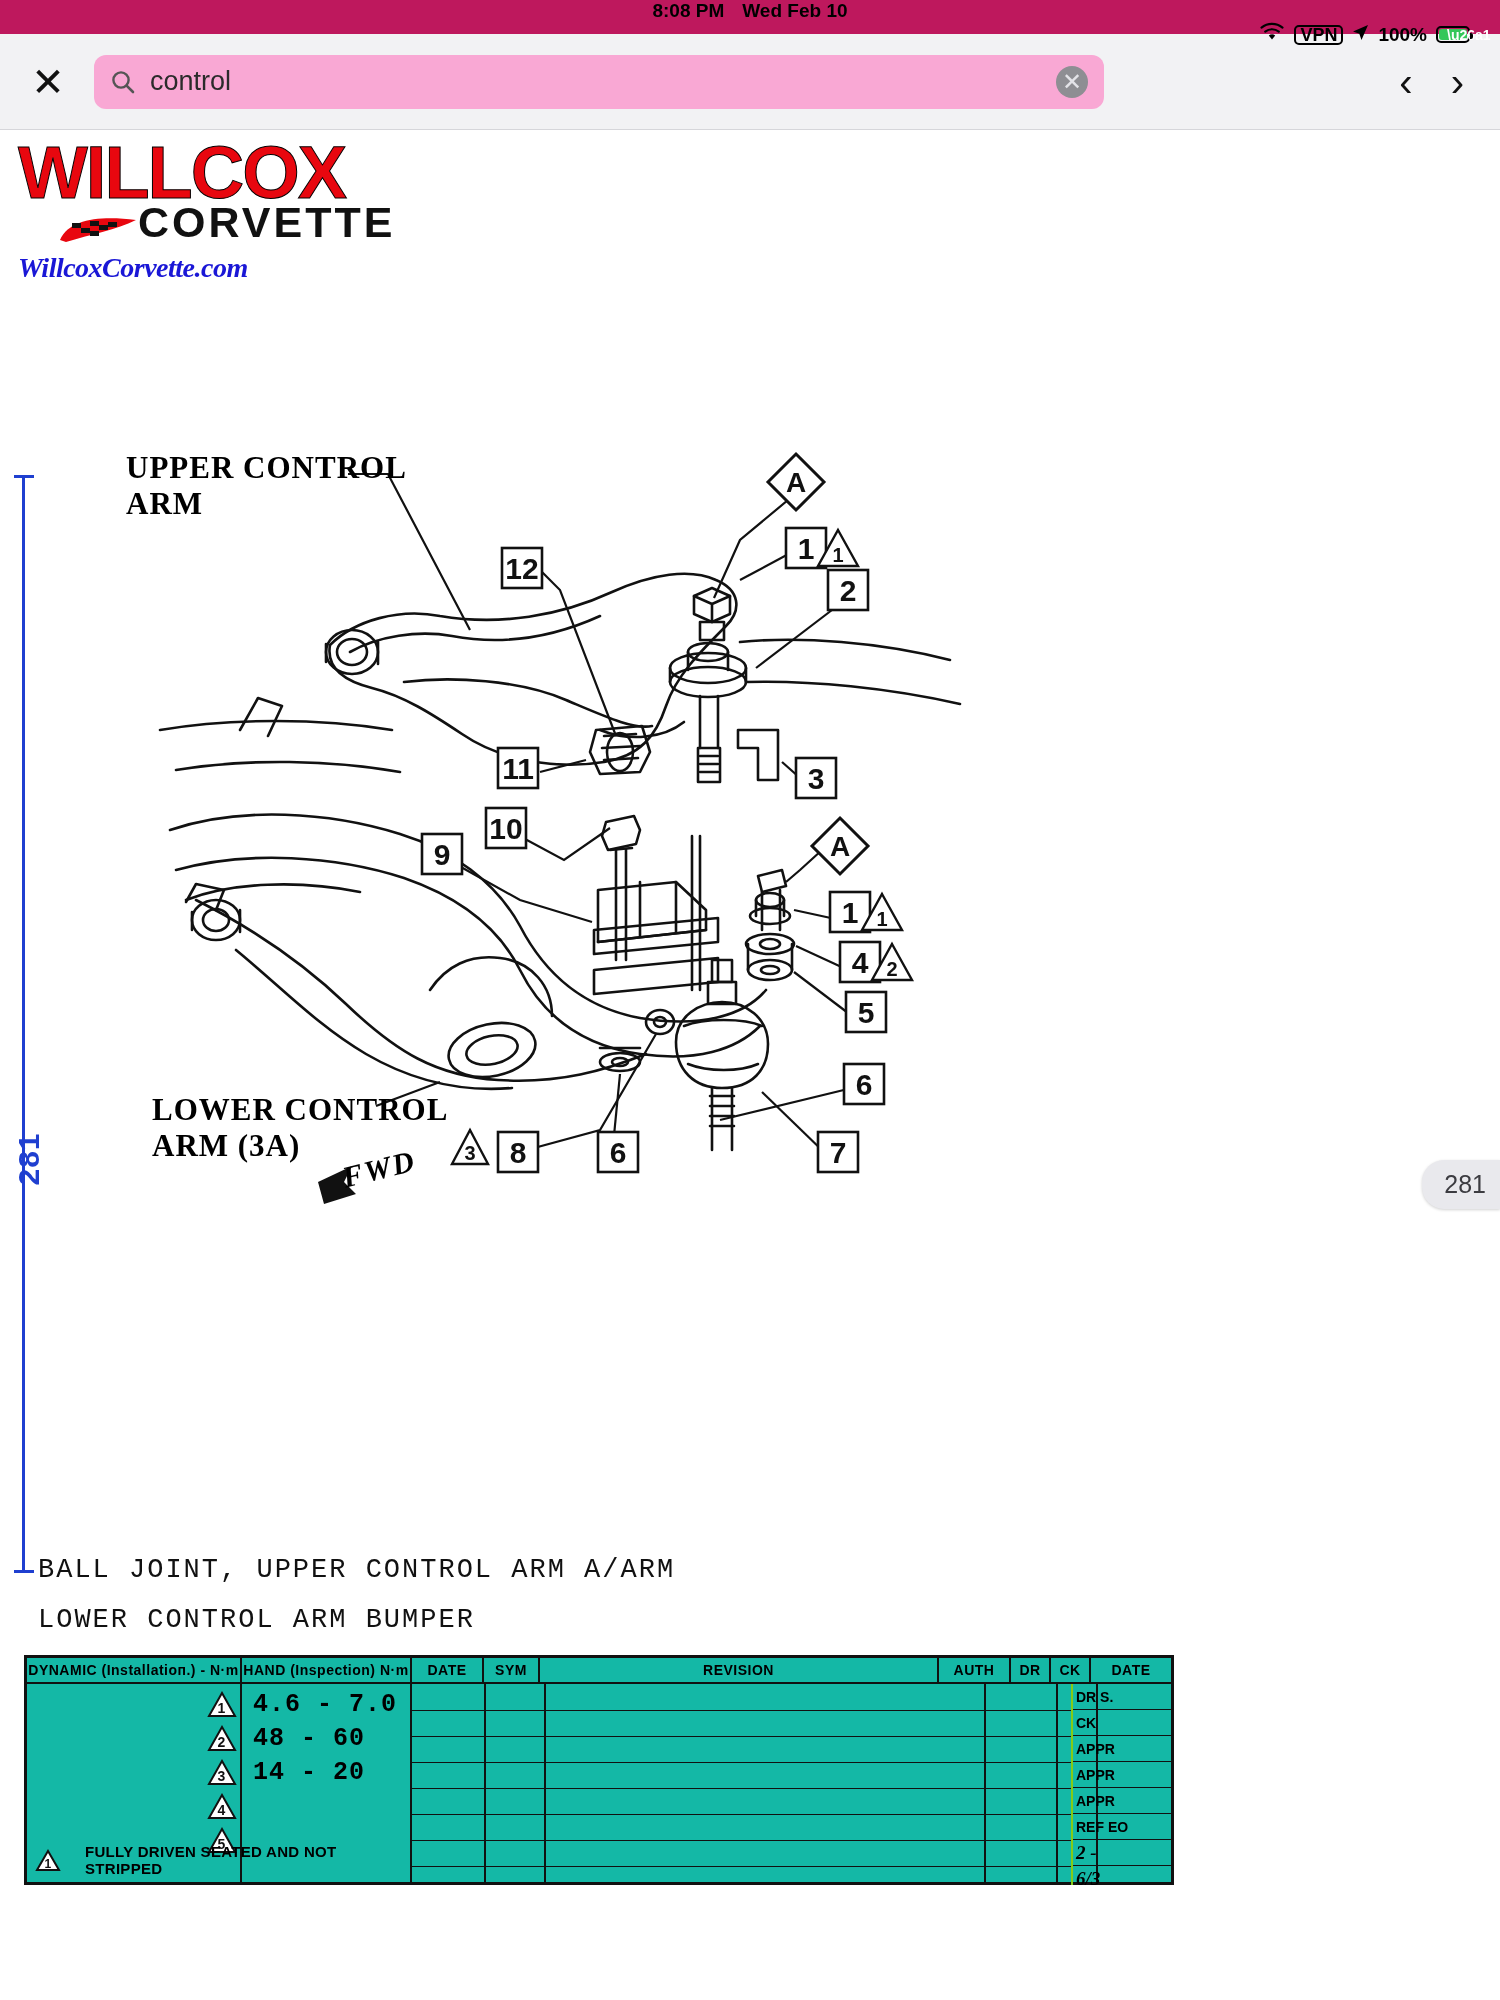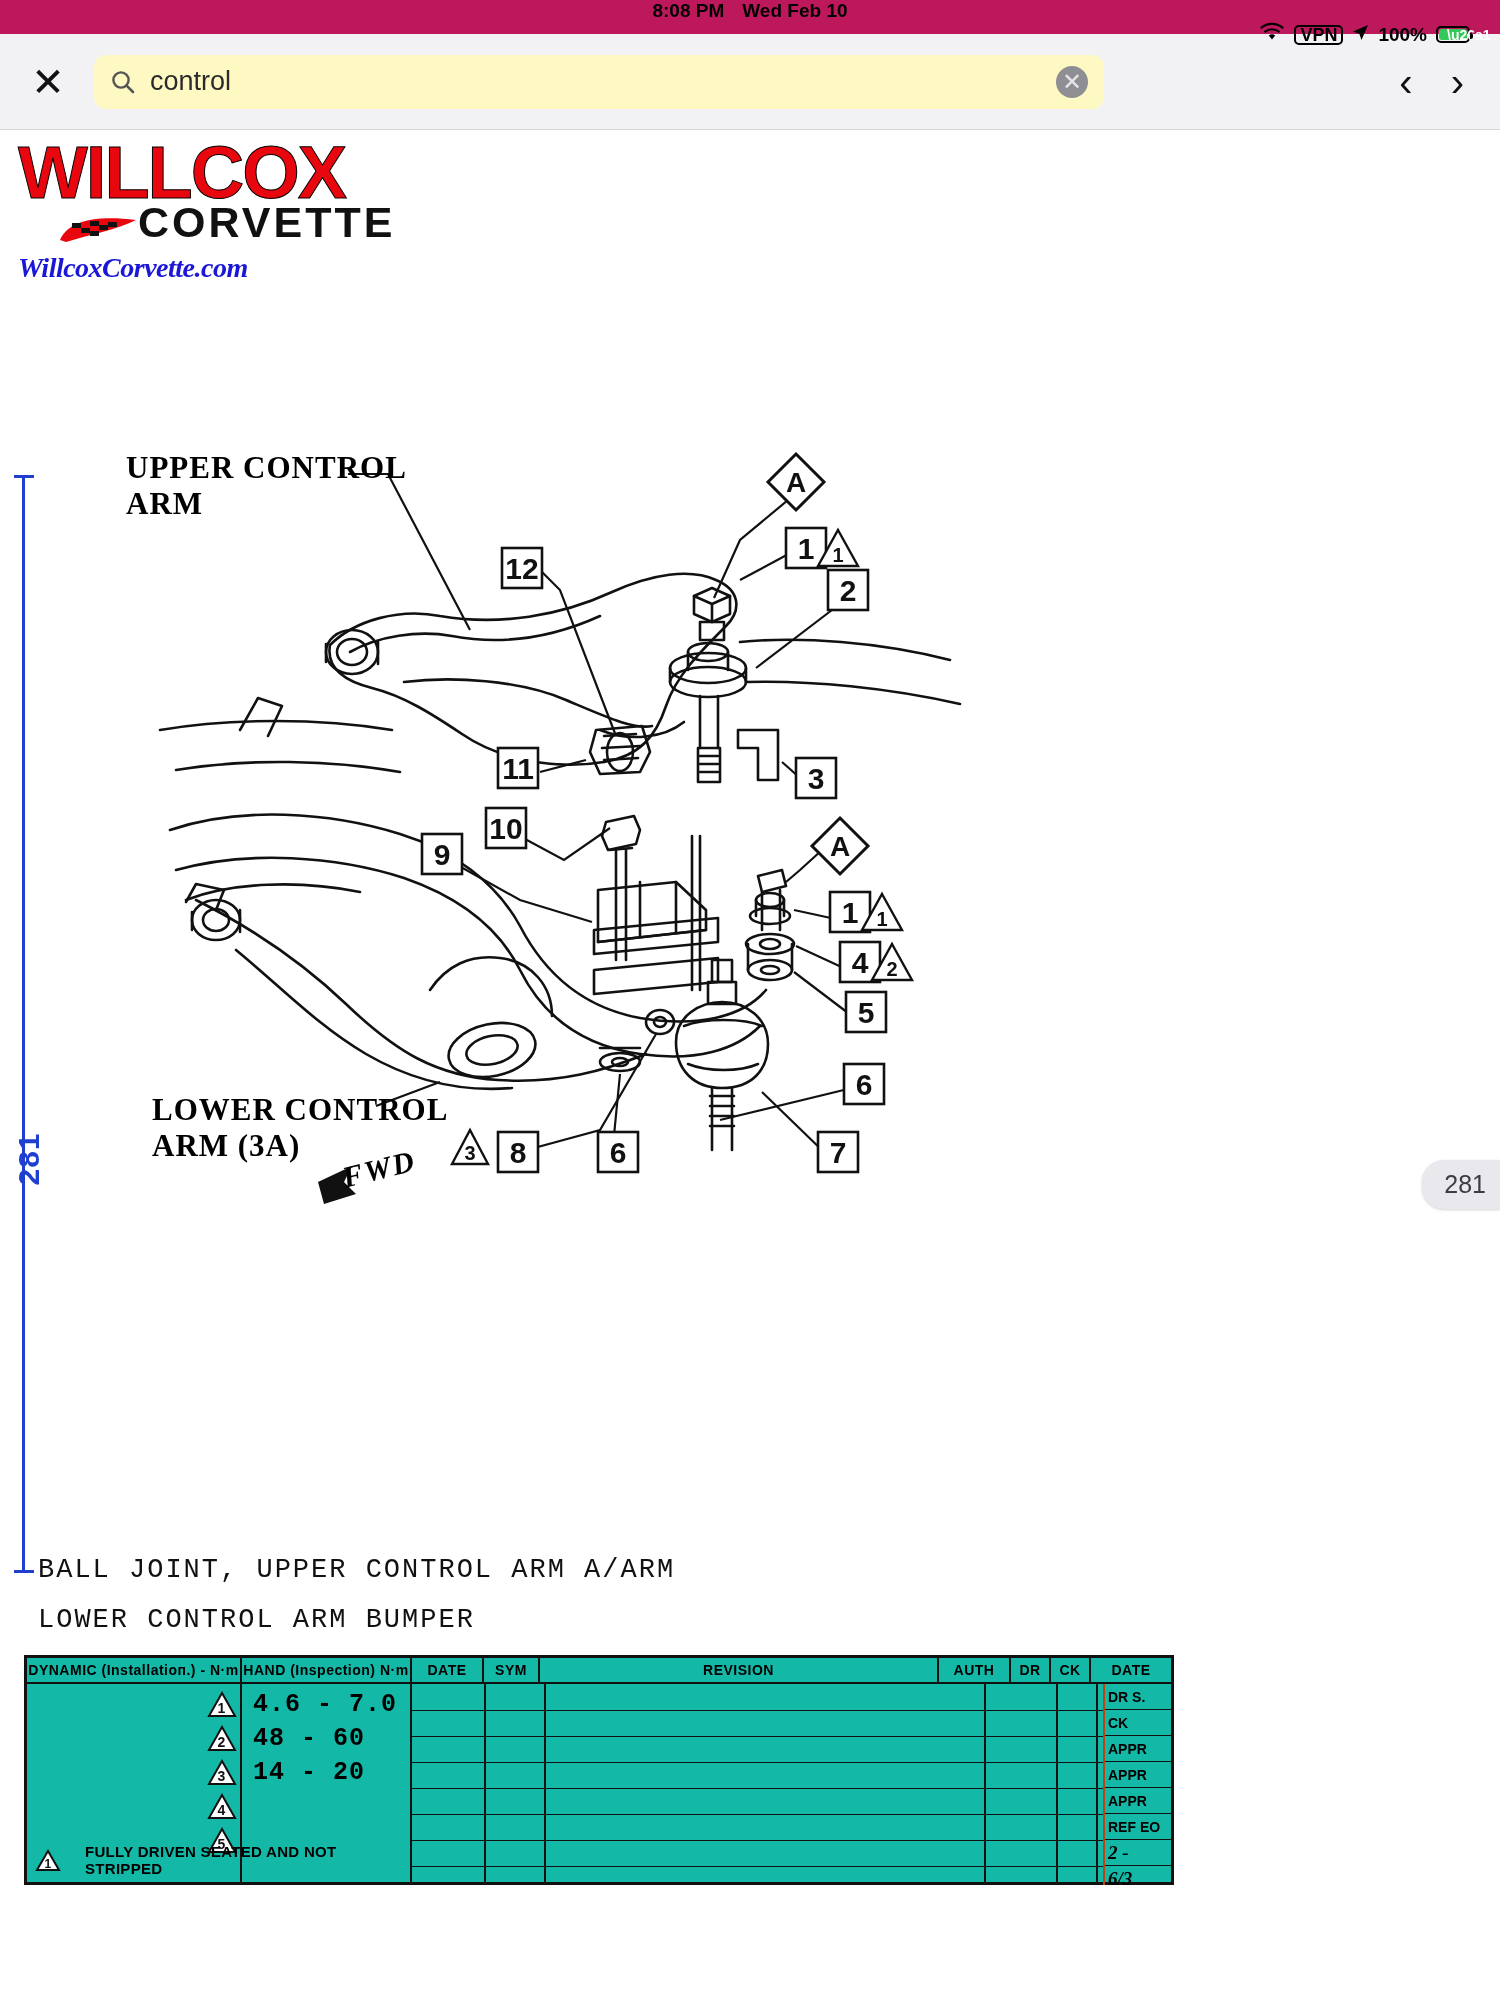--- a/index.html
+++ b/index.html
@@ -53,21 +53,21 @@
   }
   .close-btn {
     width:52px; height:52px;
     display:flex; align-items:center; justify-content:center;
     font-size:40px; color:#111; font-weight:300; cursor:pointer;
   }
   .search-field {
     flex:0 0 1010px;
     margin-left:20px;
     height:54px;
-    background:#fef9c3;
+    background:#f9a8d4;
     border-radius:12px;
     display:flex; align-items:center;
     padding:0 16px;
     position:relative;
   }
   .search-field .magnifier { width:26px; height:26px; flex:0 0 26px; margin-right:14px; }
   .search-text {
     font-size:27px; color:#2b2b2b;
     flex:1; overflow:hidden; white-space:nowrap;
   }
@@ -203,21 +203,21 @@
     font-size:15px; font-weight:bold; letter-spacing:0.3px;
   }
   .tb-mid { flex:1; position:relative; }
   .tb-mid .hline {
     position:absolute; left:0; right:0; height:1px; background:#111;
   }
   .tb-mid .vline {
     position:absolute; top:0; bottom:0; width:2px; background:#111;
   }
   .tb-right {
-    width:68px; border-left:2px solid #c2410c; position:relative;
+    width:100px; border-left:2px solid #84cc16; position:relative;
     font-size:14px; font-weight:bold;
   }
   .tb-right .r-row {
     height:26px; border-bottom:1px solid #111;
     display:flex; align-items:center; padding-left:3px;
   }
   .tb-right .r-row:last-child { border-bottom:none; }
   .scribble {
     font-family:"Liberation Serif", serif;
     font-style:italic; font-size:19px;

